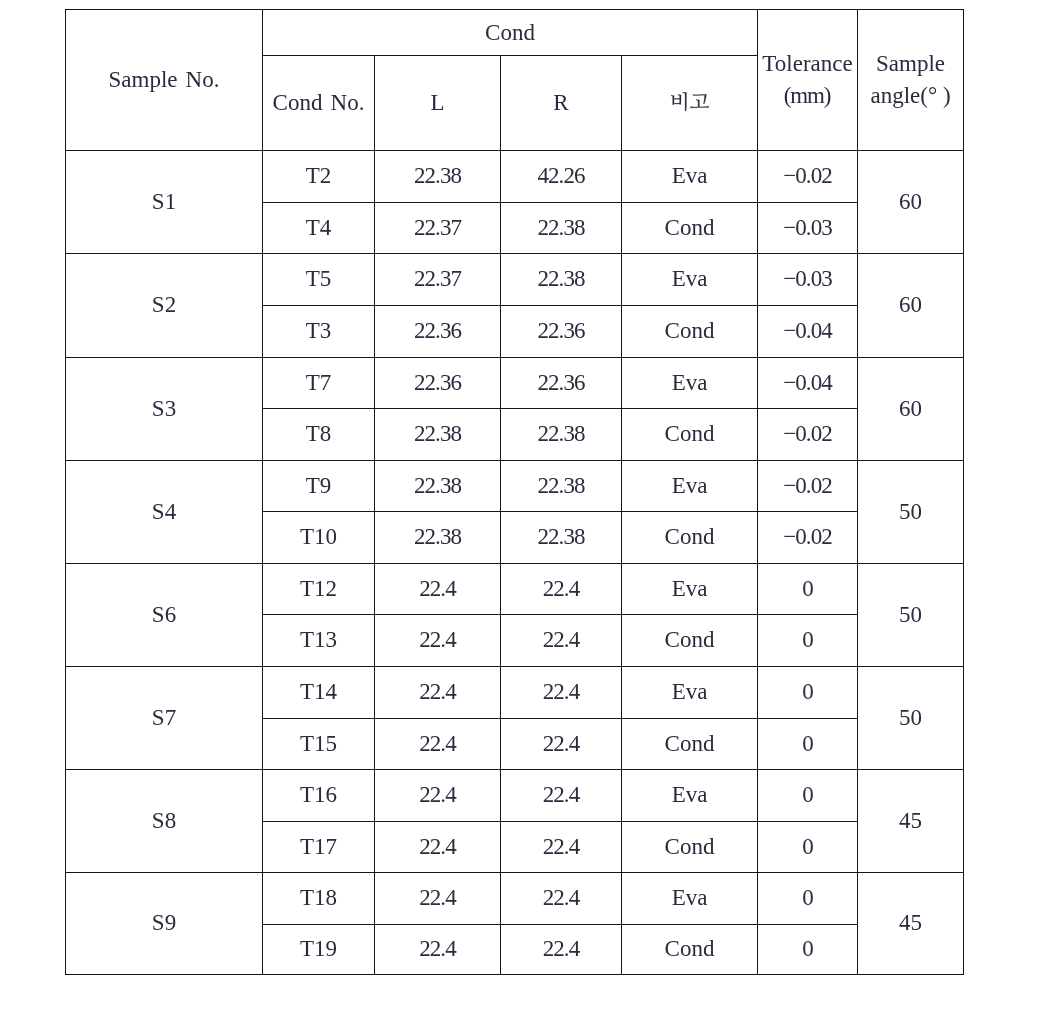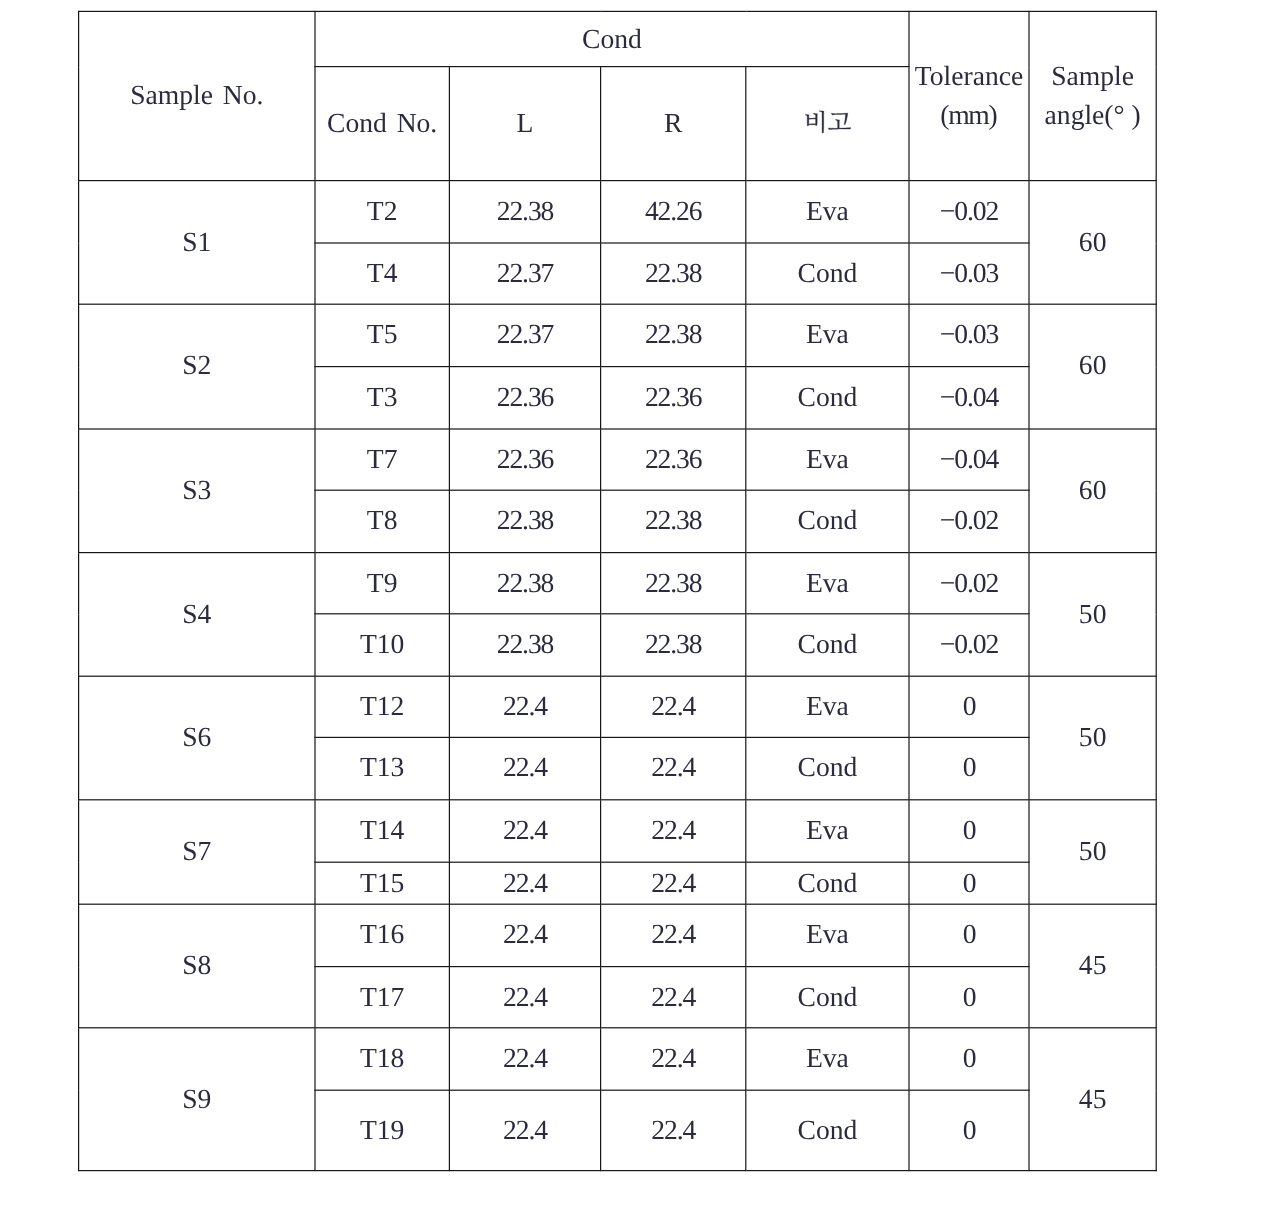--- a/index.html
+++ b/index.html
@@ -149,21 +149,21 @@
         </tr>
         <tr class="r-data" style="height:52px">
           <td rowspan="2">S7</td>
           <td>T14</td>
           <td class="num">22.4</td>
           <td class="num">22.4</td>
           <td>Eva</td>
           <td class="num">0</td>
           <td rowspan="2">50</td>
         </tr>
-        <tr class="r-data" style="height:35px">
+        <tr class="r-data" style="height:51px">
           <td>T15</td>
           <td class="num">22.4</td>
           <td class="num">22.4</td>
           <td>Cond</td>
           <td class="num">0</td>
         </tr>
         <tr class="r-data" style="height:52px">
           <td rowspan="2">S8</td>
           <td>T16</td>
           <td class="num">22.4</td>
@@ -181,21 +181,21 @@
         </tr>
         <tr class="r-data" style="height:52px">
           <td rowspan="2">S9</td>
           <td>T18</td>
           <td class="num">22.4</td>
           <td class="num">22.4</td>
           <td>Eva</td>
           <td class="num">0</td>
           <td rowspan="2">45</td>
         </tr>
-        <tr class="r-data" style="height:67px">
+        <tr class="r-data" style="height:50px">
           <td>T19</td>
           <td class="num">22.4</td>
           <td class="num">22.4</td>
           <td>Cond</td>
           <td class="num">0</td>
         </tr>
       </tbody>
   </table>
 </div>
 

